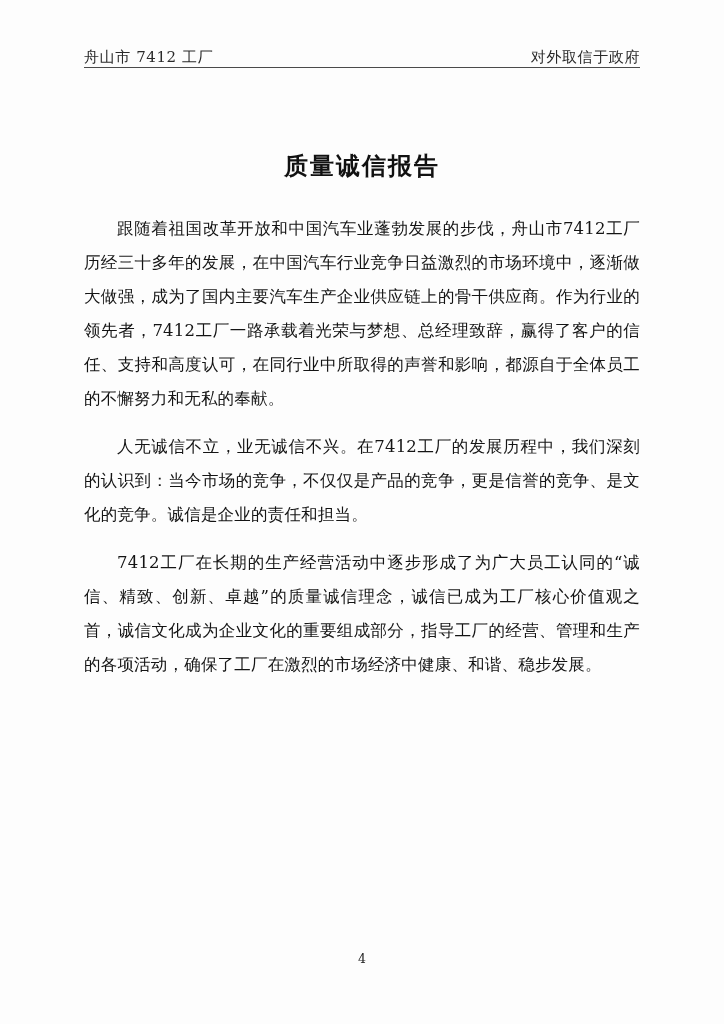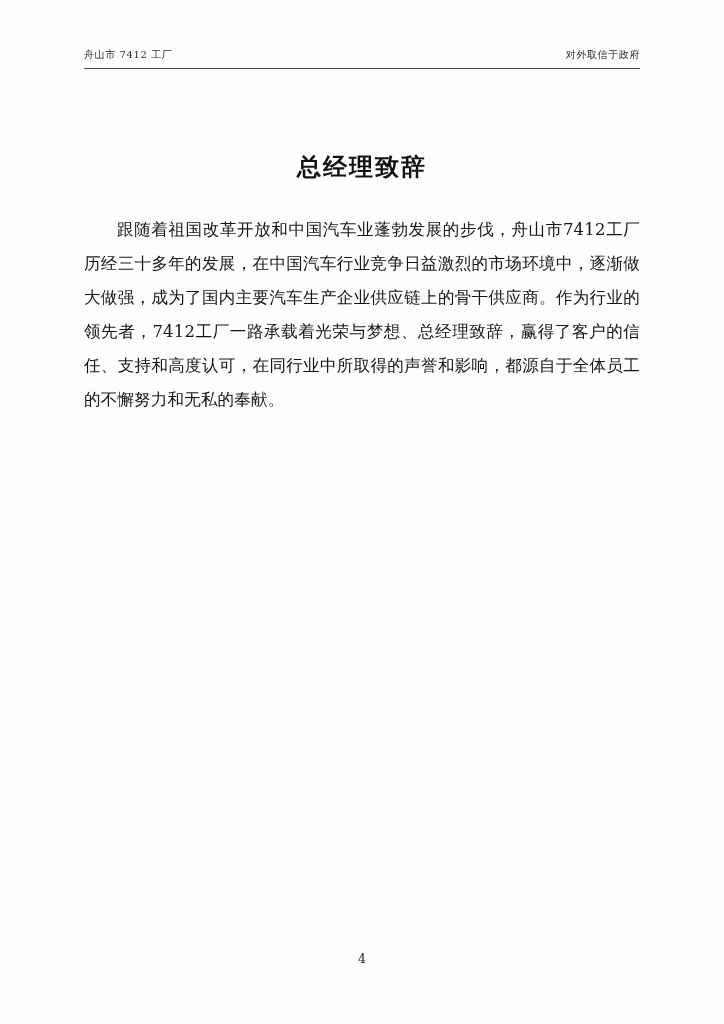--- a/index.html
+++ b/index.html
@@ -20,24 +20,23 @@
     height: 1024px;
     box-sizing: border-box;
     padding: 48px 84px 40px 84px;
     position: relative;
     background: #fdfdfd;
   }
   .header {
     display: flex;
     justify-content: space-between;
     align-items: flex-end;
-    font-size: 10px;
+    font-size: 15px;
     letter-spacing: 0.6px;
     color: #2a2a2a;
-    padding-bottom: 6px;
     border-bottom: 1px solid #4a4a4a;
     margin-bottom: 2px;
   }
   .header-left {
     font-family: "DejaVu Serif", "Liberation Serif", serif;
   }
   .header-right {
     font-family: "DejaVu Serif", "Liberation Serif", serif;
   }
   .header-rule-second {
@@ -77,19 +76,21 @@
 <body>
 
 <div class="page">
 
   <div class="header">
     <div class="header-left">舟山市 7412 工厂</div>
     <div class="header-right">对外取信于政府</div>
   </div>
   <div class="header-rule-second"></div>
 
-  <h1 class="doc-title">总经理致辞</h1>
+  <h1 class="doc-title">质量诚信报告</h1>
 
   <p class="para">跟随着祖国改革开放和中国汽车业蓬勃发展的步伐，舟山市7412工厂历经三十多年的发展，在中国汽车行业竞争日益激烈的市场环境中，逐渐做大做强，成为了国内主要汽车生产企业供应链上的骨干供应商。作为行业的领先者，7412工厂一路承载着光荣与梦想、总经理致辞，赢得了客户的信任、支持和高度认可，在同行业中所取得的声誉和影响，都源自于全体员工的不懈努力和无私的奉献。</p>
+  <p class="para">人无诚信不立，业无诚信不兴。在7412工厂的发展历程中，我们深刻的认识到：当今市场的竞争，不仅仅是产品的竞争，更是信誉的竞争、是文化的竞争。诚信是企业的责任和担当。</p>
+  <p class="para">7412工厂在长期的生产经营活动中逐步形成了为广大员工认同的“诚信、精致、创新、卓越”的质量诚信理念，诚信已成为工厂核心价值观之首，诚信文化成为企业文化的重要组成部分，指导工厂的经营、管理和生产的各项活动，确保了工厂在激烈的市场经济中健康、和谐、稳步发展。</p>
 
   <div class="page-number">4</div>
 
 </div>
 
 </body></html>

